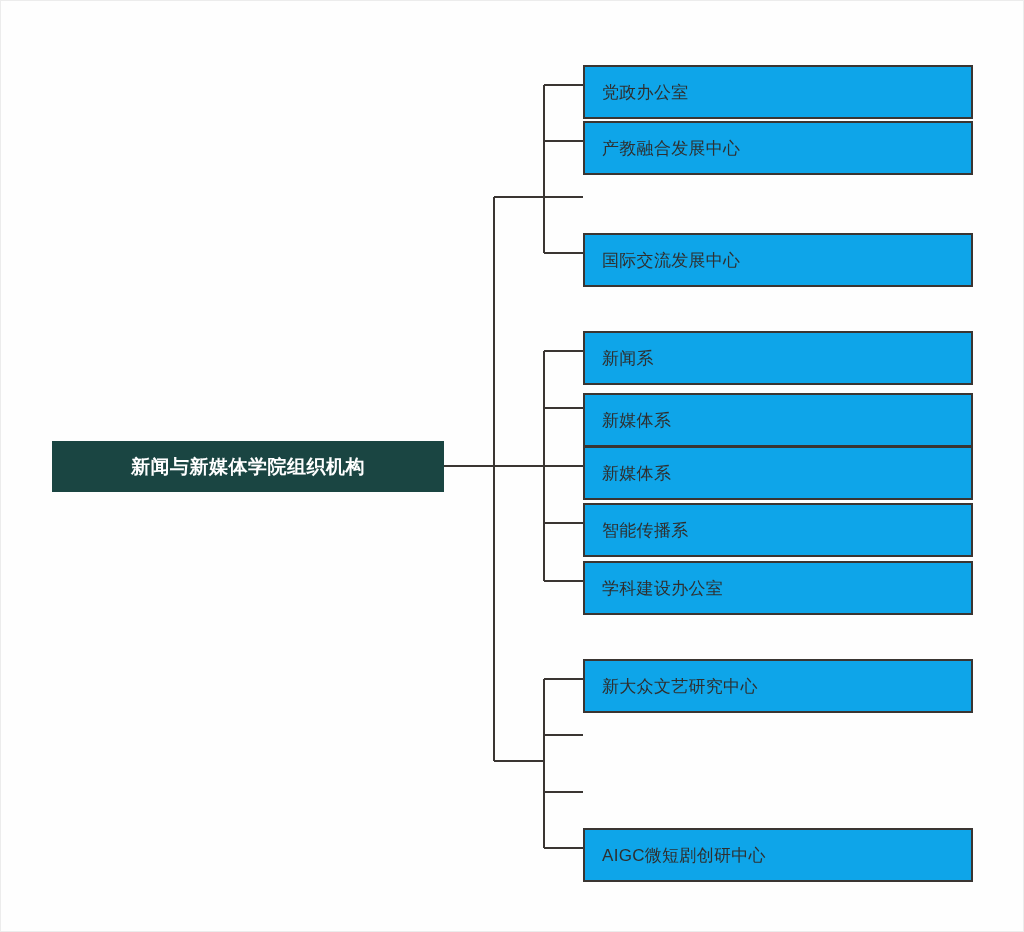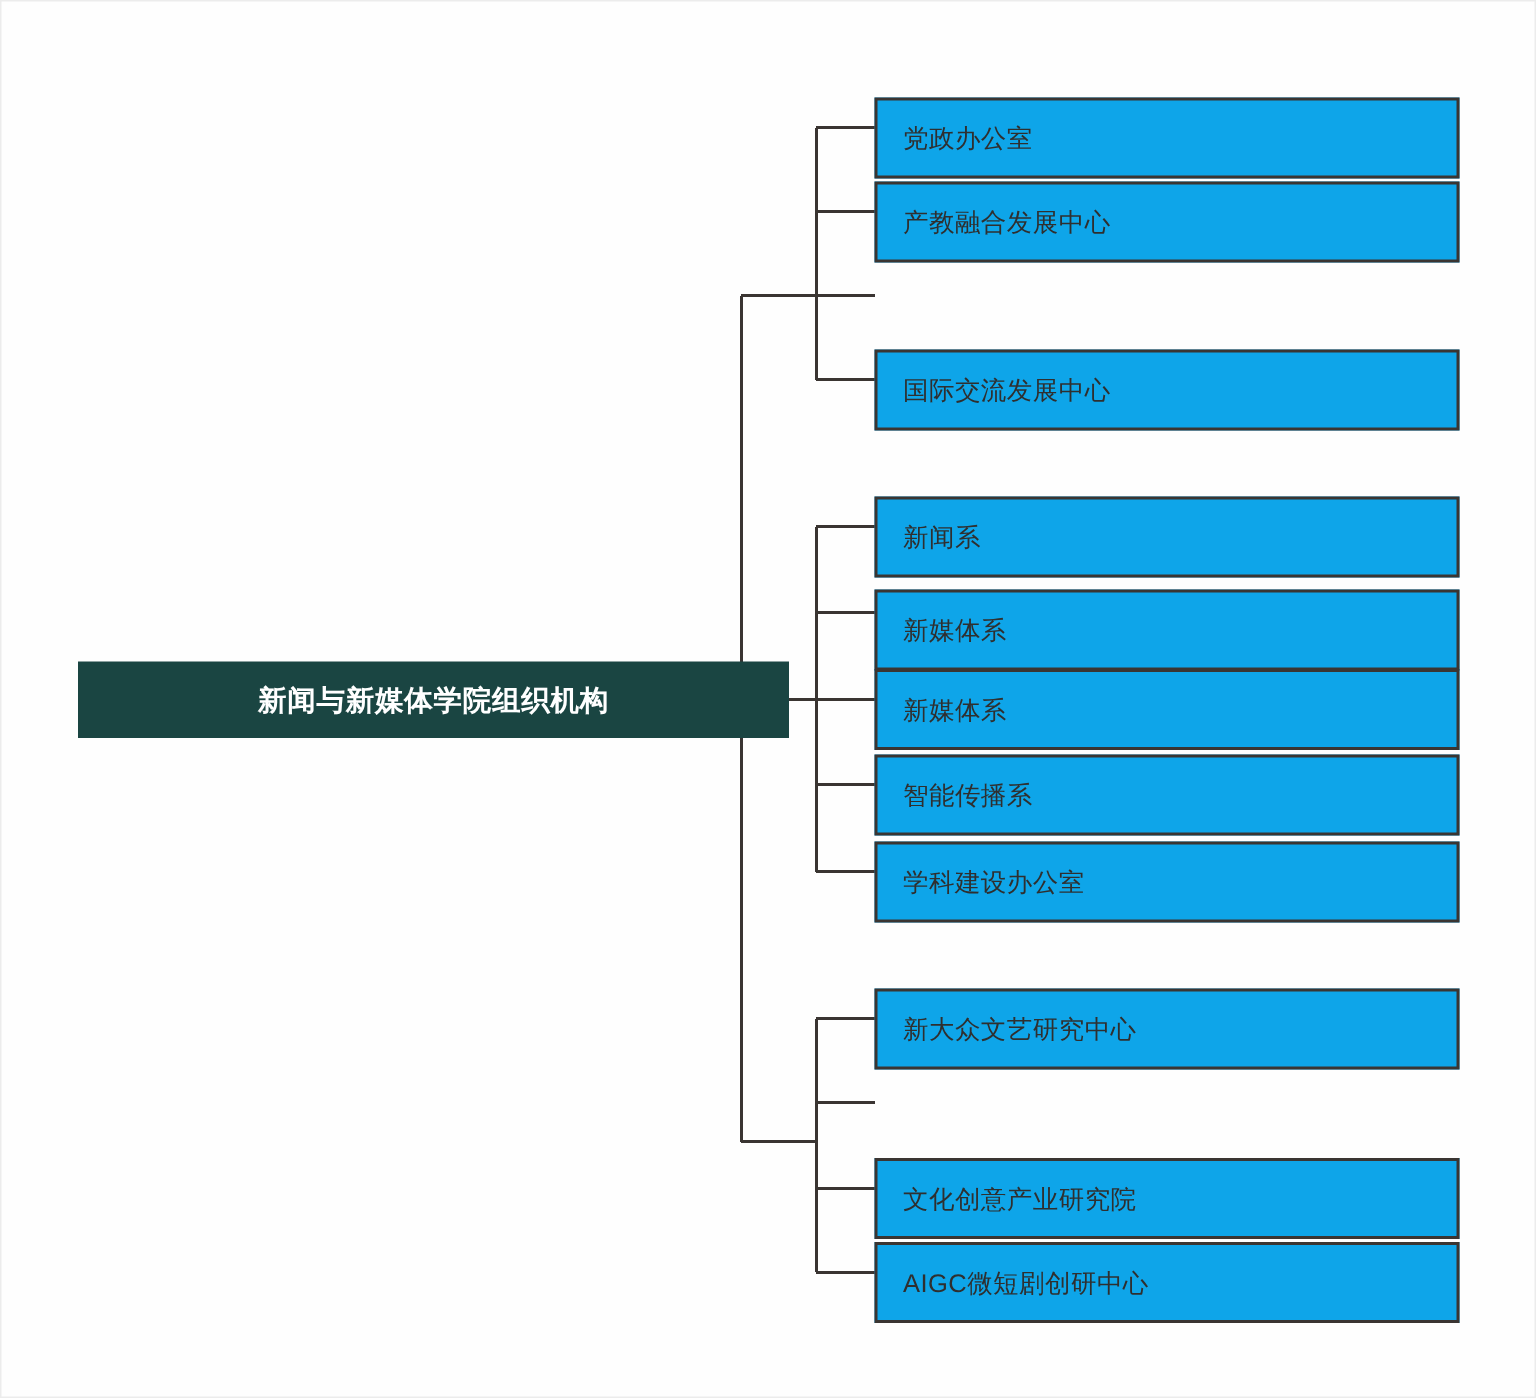--- a/index.html
+++ b/index.html
@@ -32,21 +32,21 @@
     stroke: #3a3532;
     stroke-width: 2;
     fill: none;
     shape-rendering: crispEdges;
   }
   
   .root-node {
     position: absolute;
     left: 51px;
     top: 440px;
-    width: 474px;
+    width: 392px;
     height: 51px;
     background: #1a4542;
     color: #ffffff;
     font-size: 19px;
     font-weight: bold;
     letter-spacing: 0.5px;
     display: flex;
     align-items: center;
     justify-content: center;
     box-sizing: border-box;
@@ -133,20 +133,17 @@
   <div class="leaf-node" style="top:502px">
     <span class="leaf-label">智能传播系</span>
   </div>
   <div class="leaf-node" style="top:560px">
     <span class="leaf-label">学科建设办公室</span>
   </div>
 
   <div class="leaf-node" style="top:658px">
     <span class="leaf-label">新大众文艺研究中心</span>
   </div>
-  <div class="leaf-node" style="top:771px">
-    <span class="leaf-label">文化创意产业研究院</span>
-  </div>
   <div class="leaf-node" style="top:827px">
     <span class="leaf-label">AIGC微短剧创研中心</span>
   </div>
 
 </div>
 
 </body></html>

